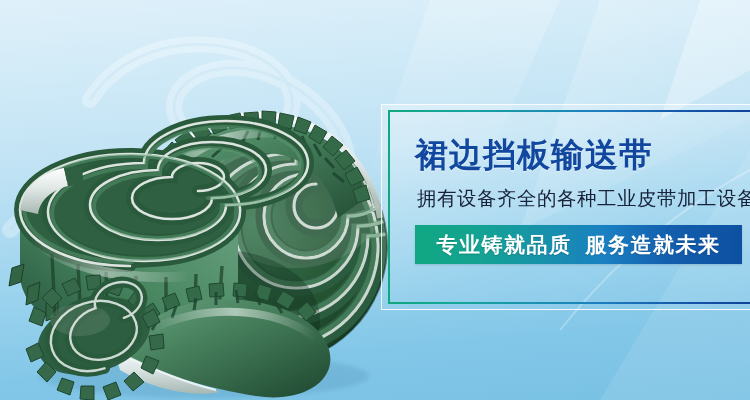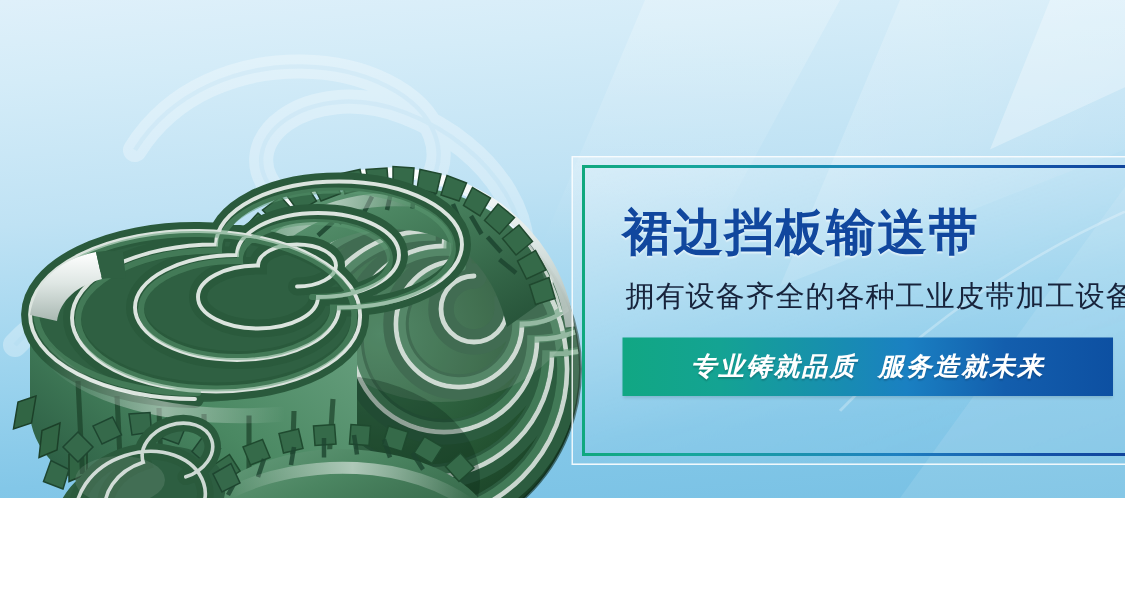--- a/index.html
+++ b/index.html
@@ -3,21 +3,21 @@
 <meta charset="utf-8">
 <style>
   html,body{margin:0;padding:0;}
   body{
     width:750px;height:400px;overflow:hidden;
     font-family:"Liberation Sans","DejaVu Sans",sans-serif;
   }
 
   
   .banner{
-    position:relative;width:750px;height:332px;overflow:hidden;
+    position:relative;width:750px;height:400px;overflow:hidden;
     background:linear-gradient(175deg,#dff0fa 0%,#d4ecf8 14%,#bfe2f4 38%,#9dd4ee 62%,#83c7e8 82%,#78c1e4 100%);
   }
 
   
   .diag{position:absolute;top:0;left:0;width:100%;height:100%;pointer-events:none;}
 
   
   .waves{position:absolute;top:-20px;left:-30px;width:430px;height:330px;opacity:.55;pointer-events:none;}
 
   
@@ -51,22 +51,22 @@
     font-size:19.5px;color:#17233b;letter-spacing:.5px;
     line-height:30px;margin:6px 0 0 2px;white-space:nowrap;
   }
   .badge{
     margin-top:12px;width:327px;height:39px;
     display:flex;align-items:center;justify-content:center;
     background:linear-gradient(90deg,#11a783 0%,#14a393 20%,#1a80c2 58%,#135ead 78%,#0d50a2 100%);
     box-shadow:0 1px 2px rgba(0,0,0,.12);
   }
   .badge span{
-    color:#ffffff;font-size:17px;font-weight:bold;letter-spacing:1.5px;
-    white-space:nowrap;text-shadow:0 1px 1px rgba(0,0,0,.18);font-style:italic;
+    color:#ffffff;font-size:21px;font-weight:bold;letter-spacing:1.5px;
+    white-space:nowrap;text-shadow:0 1px 1px rgba(0,0,0,.18);
   }
   .badge .gap{display:inline-block;width:14px;}
 </style>
 </head>
 <body>
 
 <div class="banner">
 
   <svg class="diag" viewBox="0 0 750 400" preserveAspectRatio="none">
     <defs>

